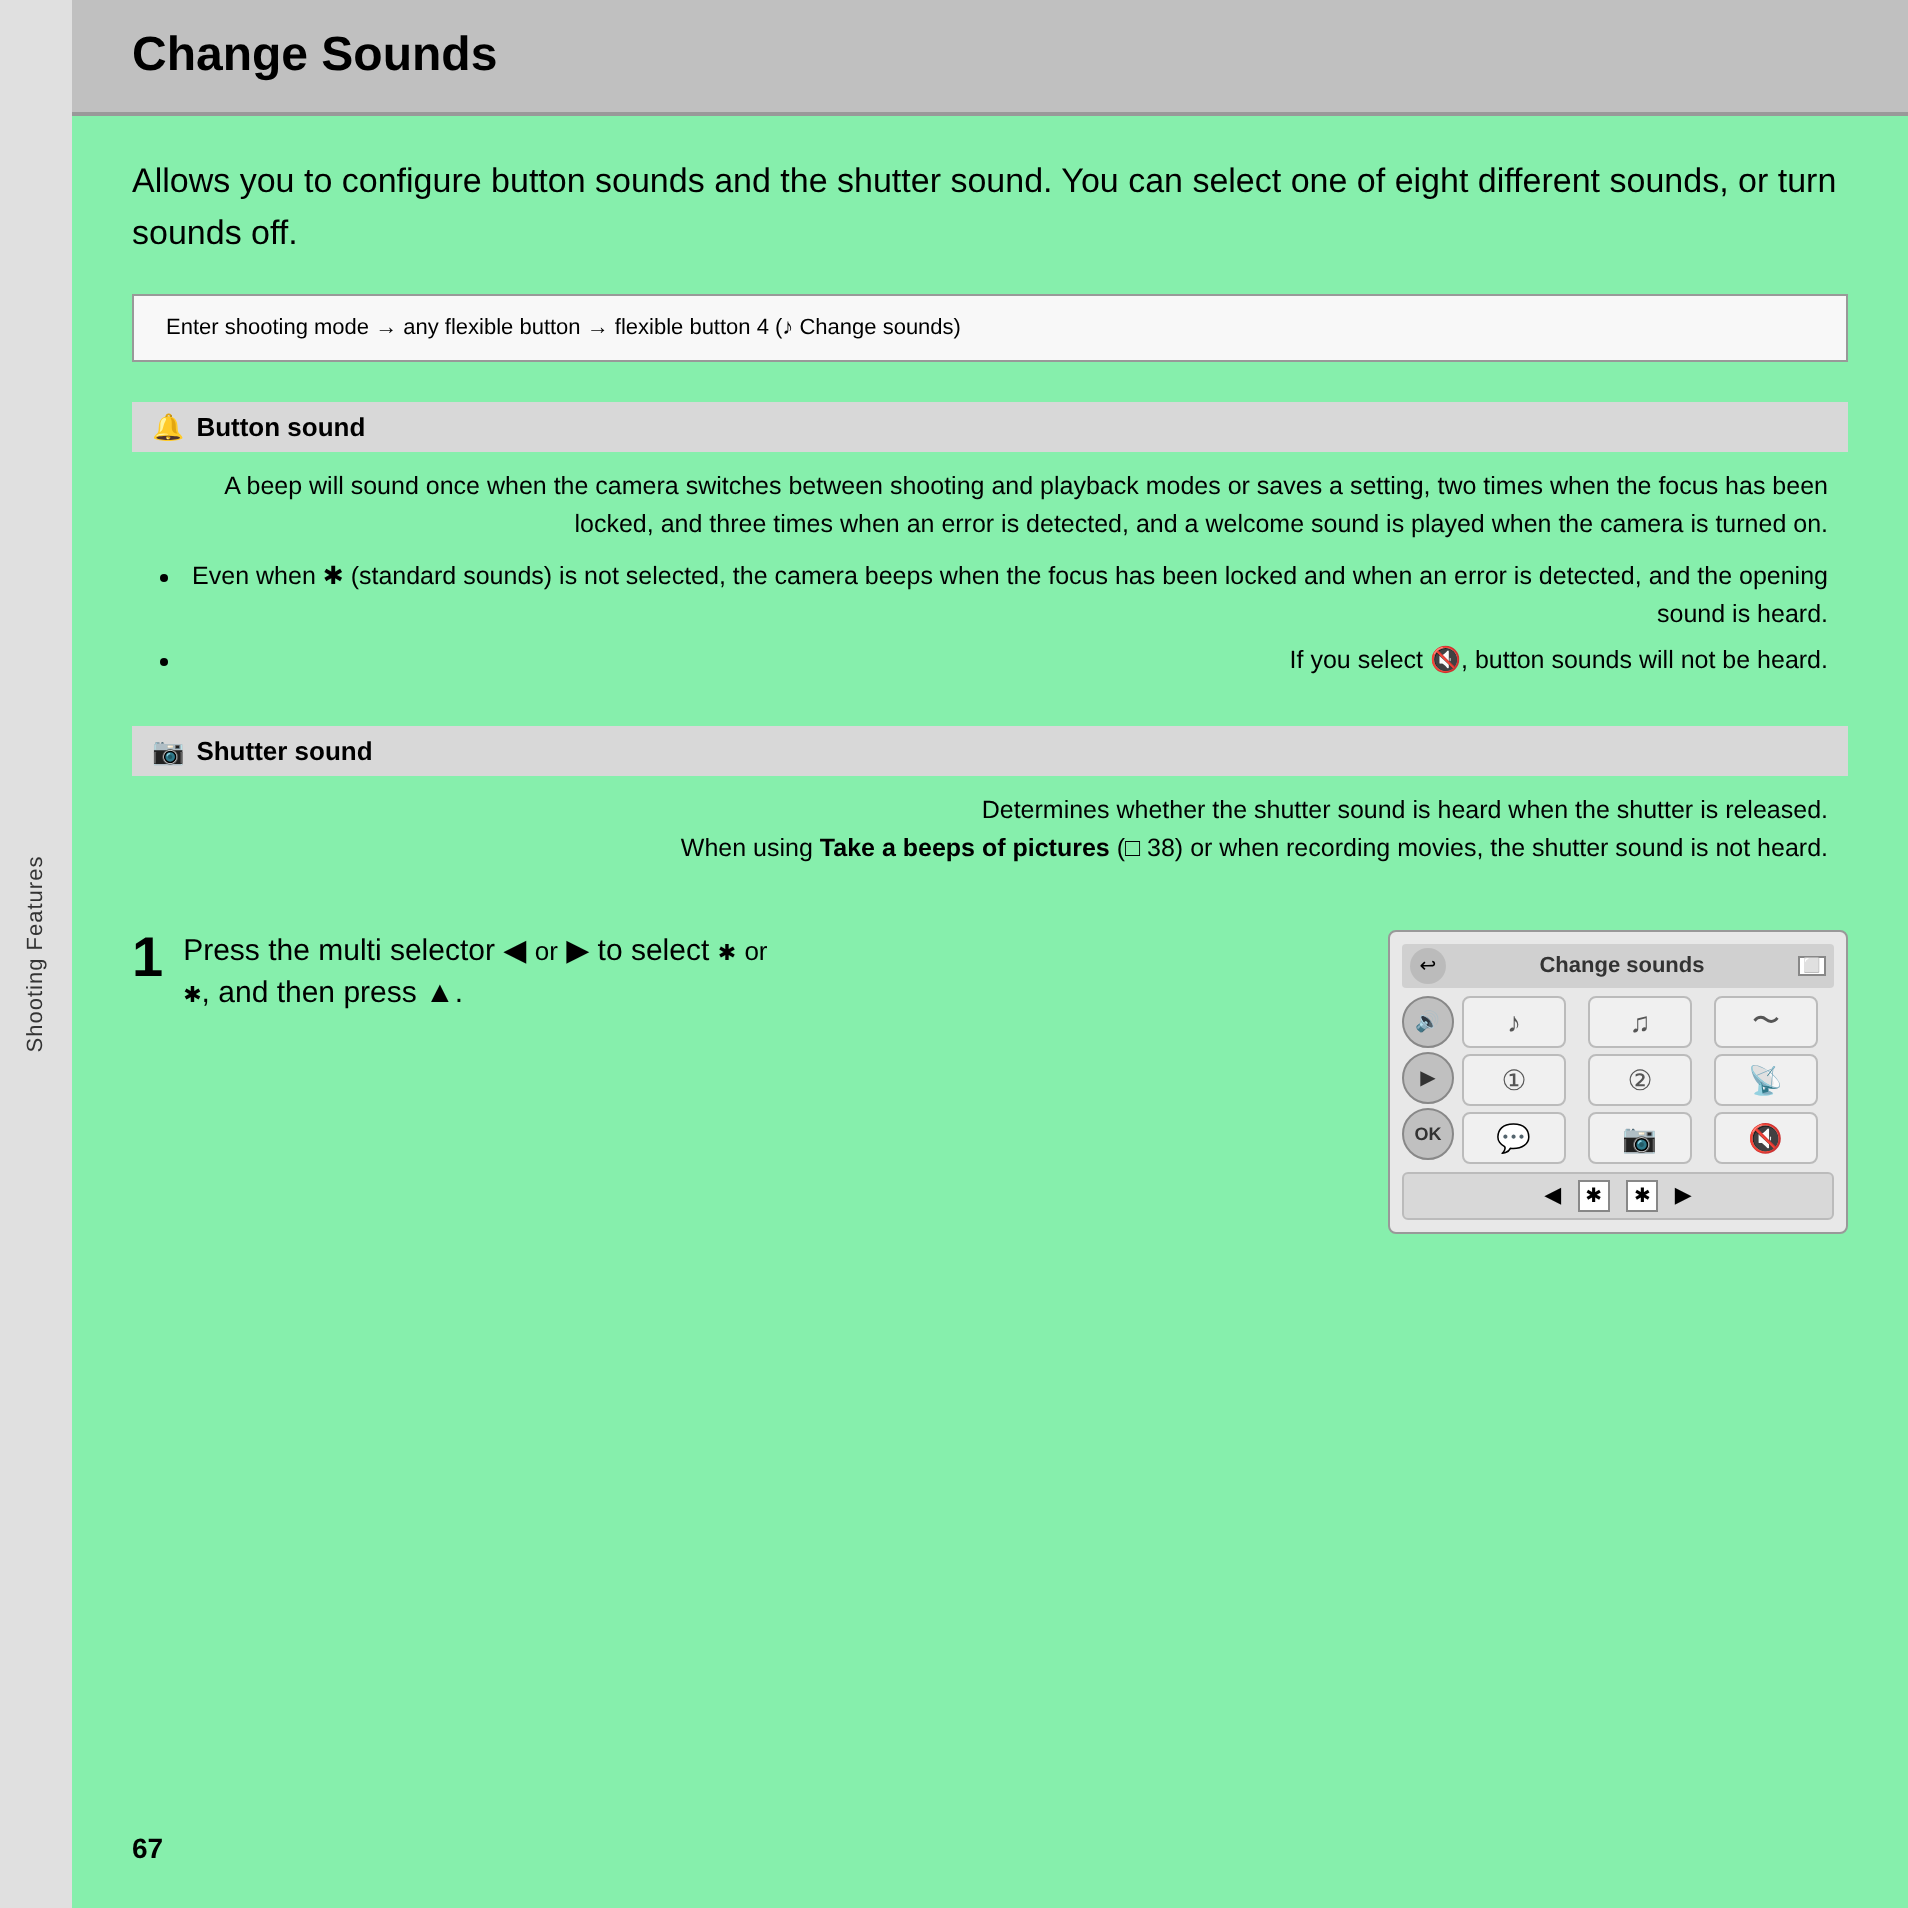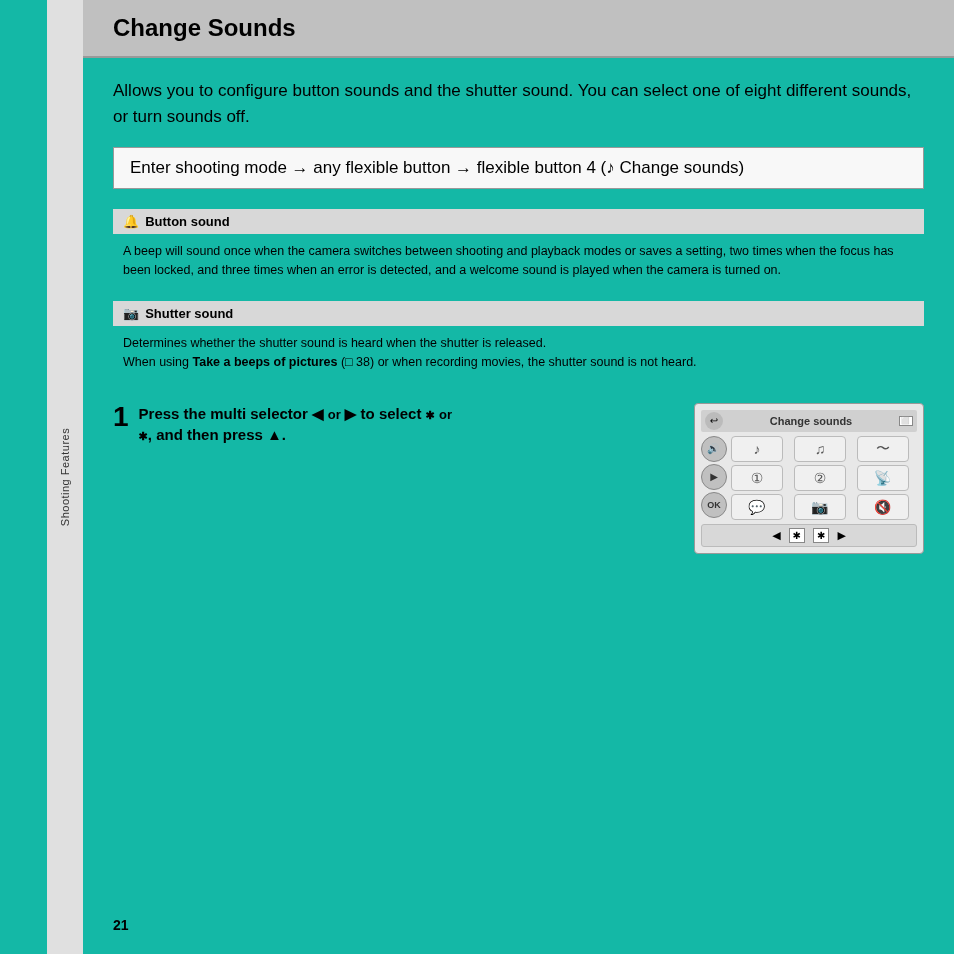--- a/index.html
+++ b/index.html
@@ -8,24 +8,23 @@
       background: #ffffff;
       width: 954px;
       min-height: 954px;
       position: relative;
       overflow: hidden;
     }
 
     .page-container {
       width: 954px;
       min-height: 954px;
-      background: #14b8a6;
+      background: #86efac;
       display: flex;
       flex-direction: row;
-      padding-left: 47px;
     }
 
     
     .sidebar {
       width: 36px;
       background: #e0e0e0;
       display: flex;
       align-items: center;
       justify-content: center;
       flex-shrink: 0;
@@ -70,21 +69,21 @@
       color: #000;
       line-height: 1.5;
       margin-bottom: 18px;
     }
 
     
     .nav-box {
       border: 1px solid #999;
       padding: 10px 16px;
       margin-bottom: 20px;
-      font-size: 17px;
+      font-size: 11px;
       color: #000;
       background: #f8f8f8;
     }
 
     
     .section-header {
       background: #d8d8d8;
       padding: 5px 10px;
       margin-bottom: 8px;
       font-size: 13px;
@@ -93,20 +92,21 @@
       display: flex;
       align-items: center;
       gap: 6px;
     }
 
     .section-content {
       padding: 0 10px 14px 10px;
       font-size: 12.5px;
       color: #000;
       line-height: 1.55;
+      text-align: right;
     }
 
     .section-content ul {
       margin-left: 18px;
       margin-top: 6px;
     }
     .section-content ul li {
       margin-bottom: 3px;
     }
 
@@ -132,21 +132,21 @@
     .step-number {
       font-size: 28px;
       font-weight: bold;
       color: #000;
       line-height: 1;
       flex-shrink: 0;
     }
 
     .step-title {
       font-size: 15px;
-      font-weight: bold;
+      font-weight: normal;
       color: #000;
       line-height: 1.4;
       flex: 1;
     }
 
     .step-bullets {
       margin-left: 20px;
       font-size: 12.5px;
       color: #000;
       line-height: 1.6;
@@ -310,20 +310,24 @@
         <span>Enter shooting mode → any flexible button → flexible button 4 (♪ Change sounds)</span>
       </div>
 
       <div class="section-wrapper">
         <div class="section-header">
           <span>🔔</span>
           <span>Button sound</span>
         </div>
         <div class="section-content">
           <p>A beep will sound once when the camera switches between shooting and playback modes or saves a setting, two times when the focus has been locked, and three times when an error is detected, and a welcome sound is played when the camera is turned on.</p>
+          <ul>
+            <li>Even when ✱ (standard sounds) is not selected, the camera beeps when the focus has been locked and when an error is detected, and the opening sound is heard.</li>
+            <li>If you select 🔇, button sounds will not be heard.</li>
+          </ul>
         </div>
       </div>
 
       <div class="section-wrapper">
         <div class="section-header">
           <span>📷</span>
           <span>Shutter sound</span>
         </div>
         <div class="section-content">
           <p>
@@ -380,16 +384,16 @@
             <span style="font-size:10px; border:1px solid #888; padding:1px 3px; background:#fff;">✱</span>
             <span style="font-size:10px; border:1px solid #888; padding:1px 3px; background:#fff;">✱</span>
             <span>▶</span>
           </div>
         </div>
       </div>
 
     </div>
 
     <div style="padding: 10px 30px 20px 30px;">
-      <span class="page-number" style="position:static; font-size:14px; font-weight:bold;">21</span>
+      <span class="page-number" style="position:static; font-size:14px; font-weight:bold;">67</span>
     </div>
   </div>
 </div>
 
 </body></html>

